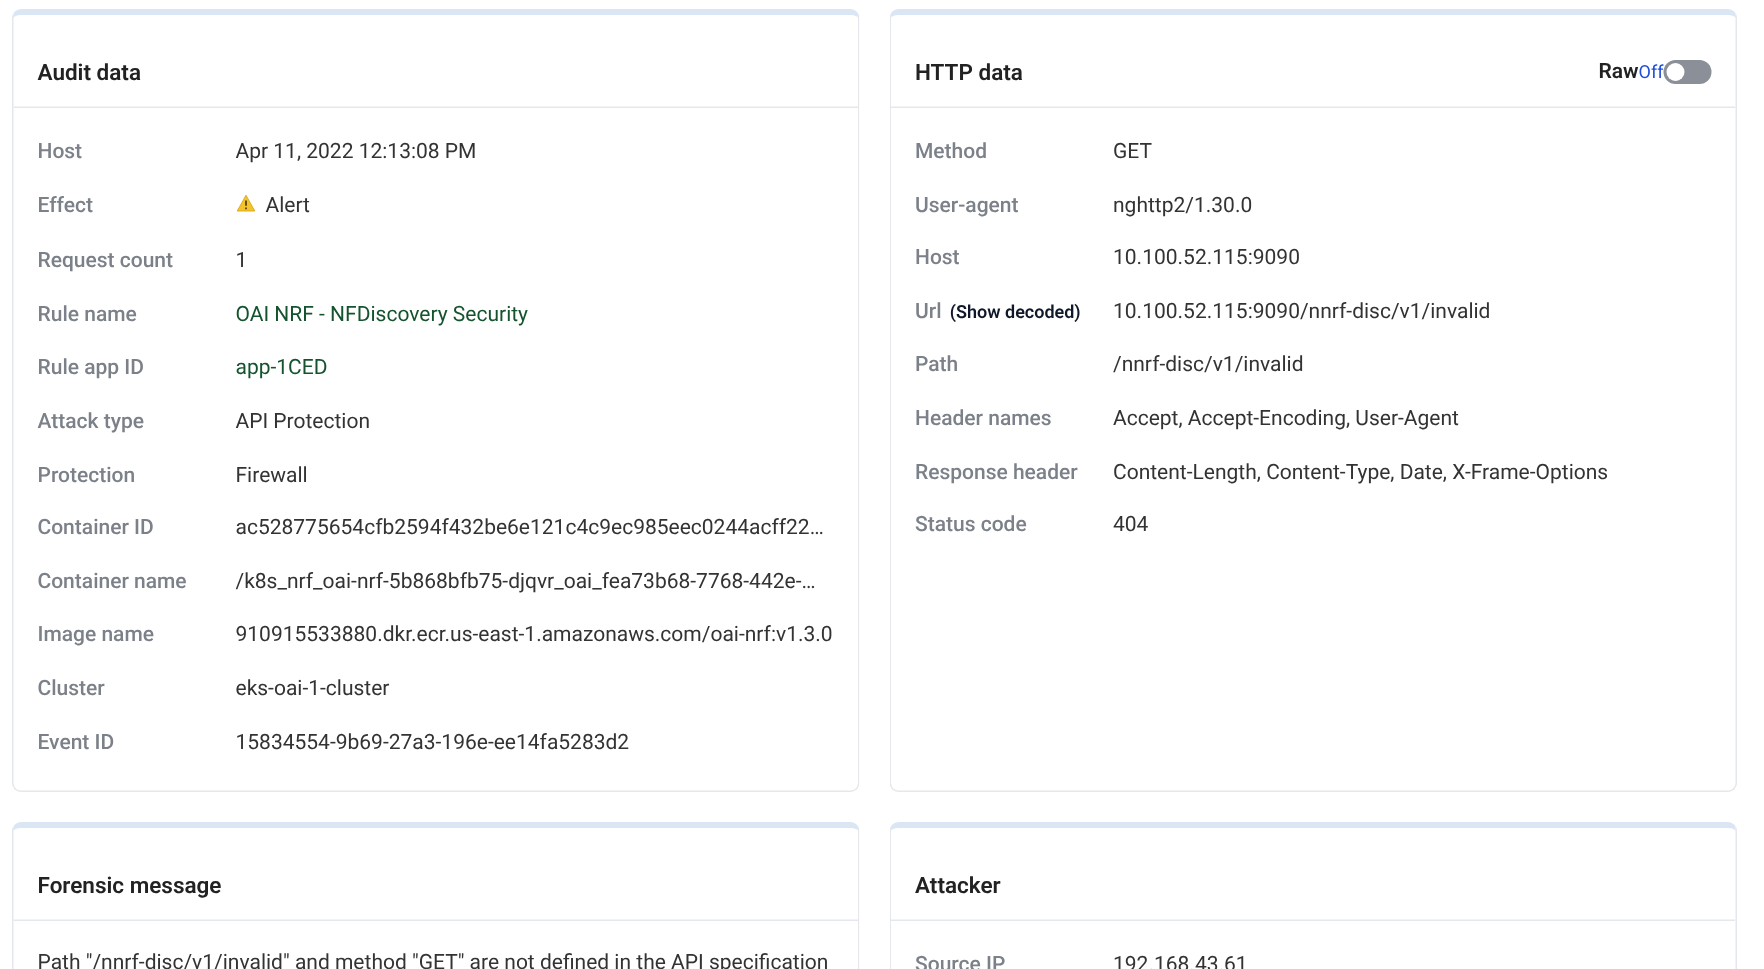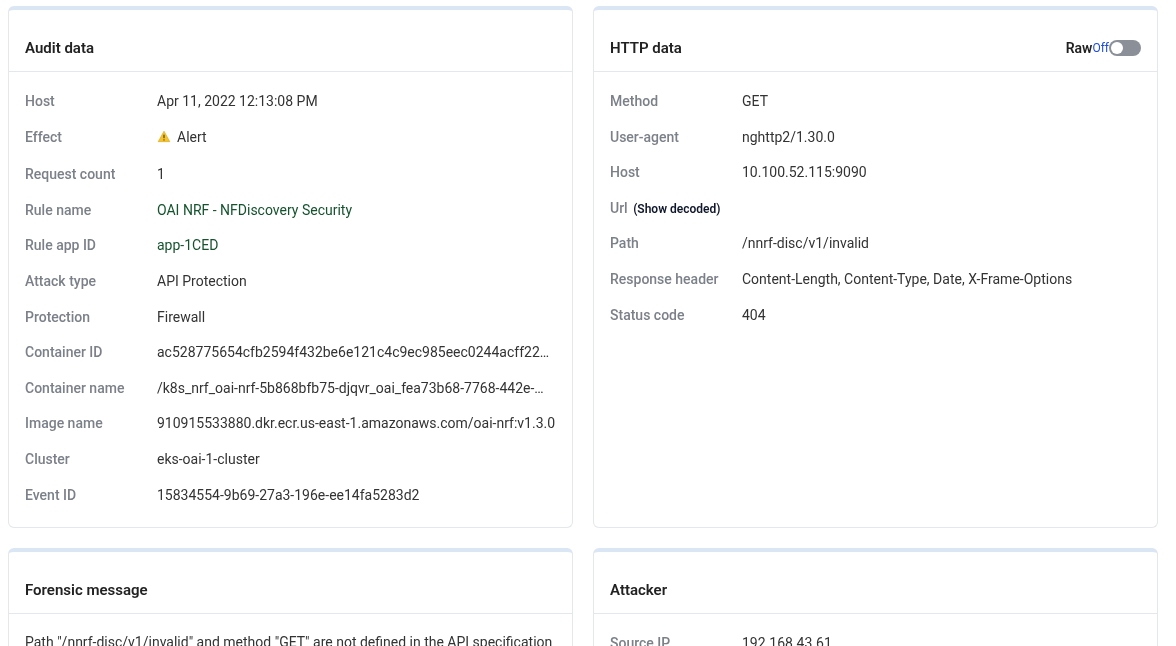--- a/index.html
+++ b/index.html
@@ -231,27 +231,32 @@
       <div class="row">
         <div class="label">Host</div>
         <div class="value">10.100.52.115:9090</div>
       </div>
 
       <div class="row">
         <div class="label">
           <span>Url</span>
           <span class="link-aux">(Show decoded)</span>
         </div>
+        <div class="value">10.100.52.115:9090/nnrf-disc/v1/invalid</div>
       </div>
 
       <div class="row">
         <div class="label">Path</div>
         <div class="value">/nnrf-disc/v1/invalid</div>
       </div>
 
+      <div class="row">
+        <div class="label">Header names</div>
+        <div class="value wrap">Accept, Accept-Encoding, User-Agent</div>
+      </div>
 
       <div class="row">
         <div class="label">Response header</div>
         <div class="value wrap">Content-Length, Content-Type, Date, X-Frame-Options</div>
       </div>
 
       <div class="row">
         <div class="label">Status code</div>
         <div class="value">404</div>
       </div>

